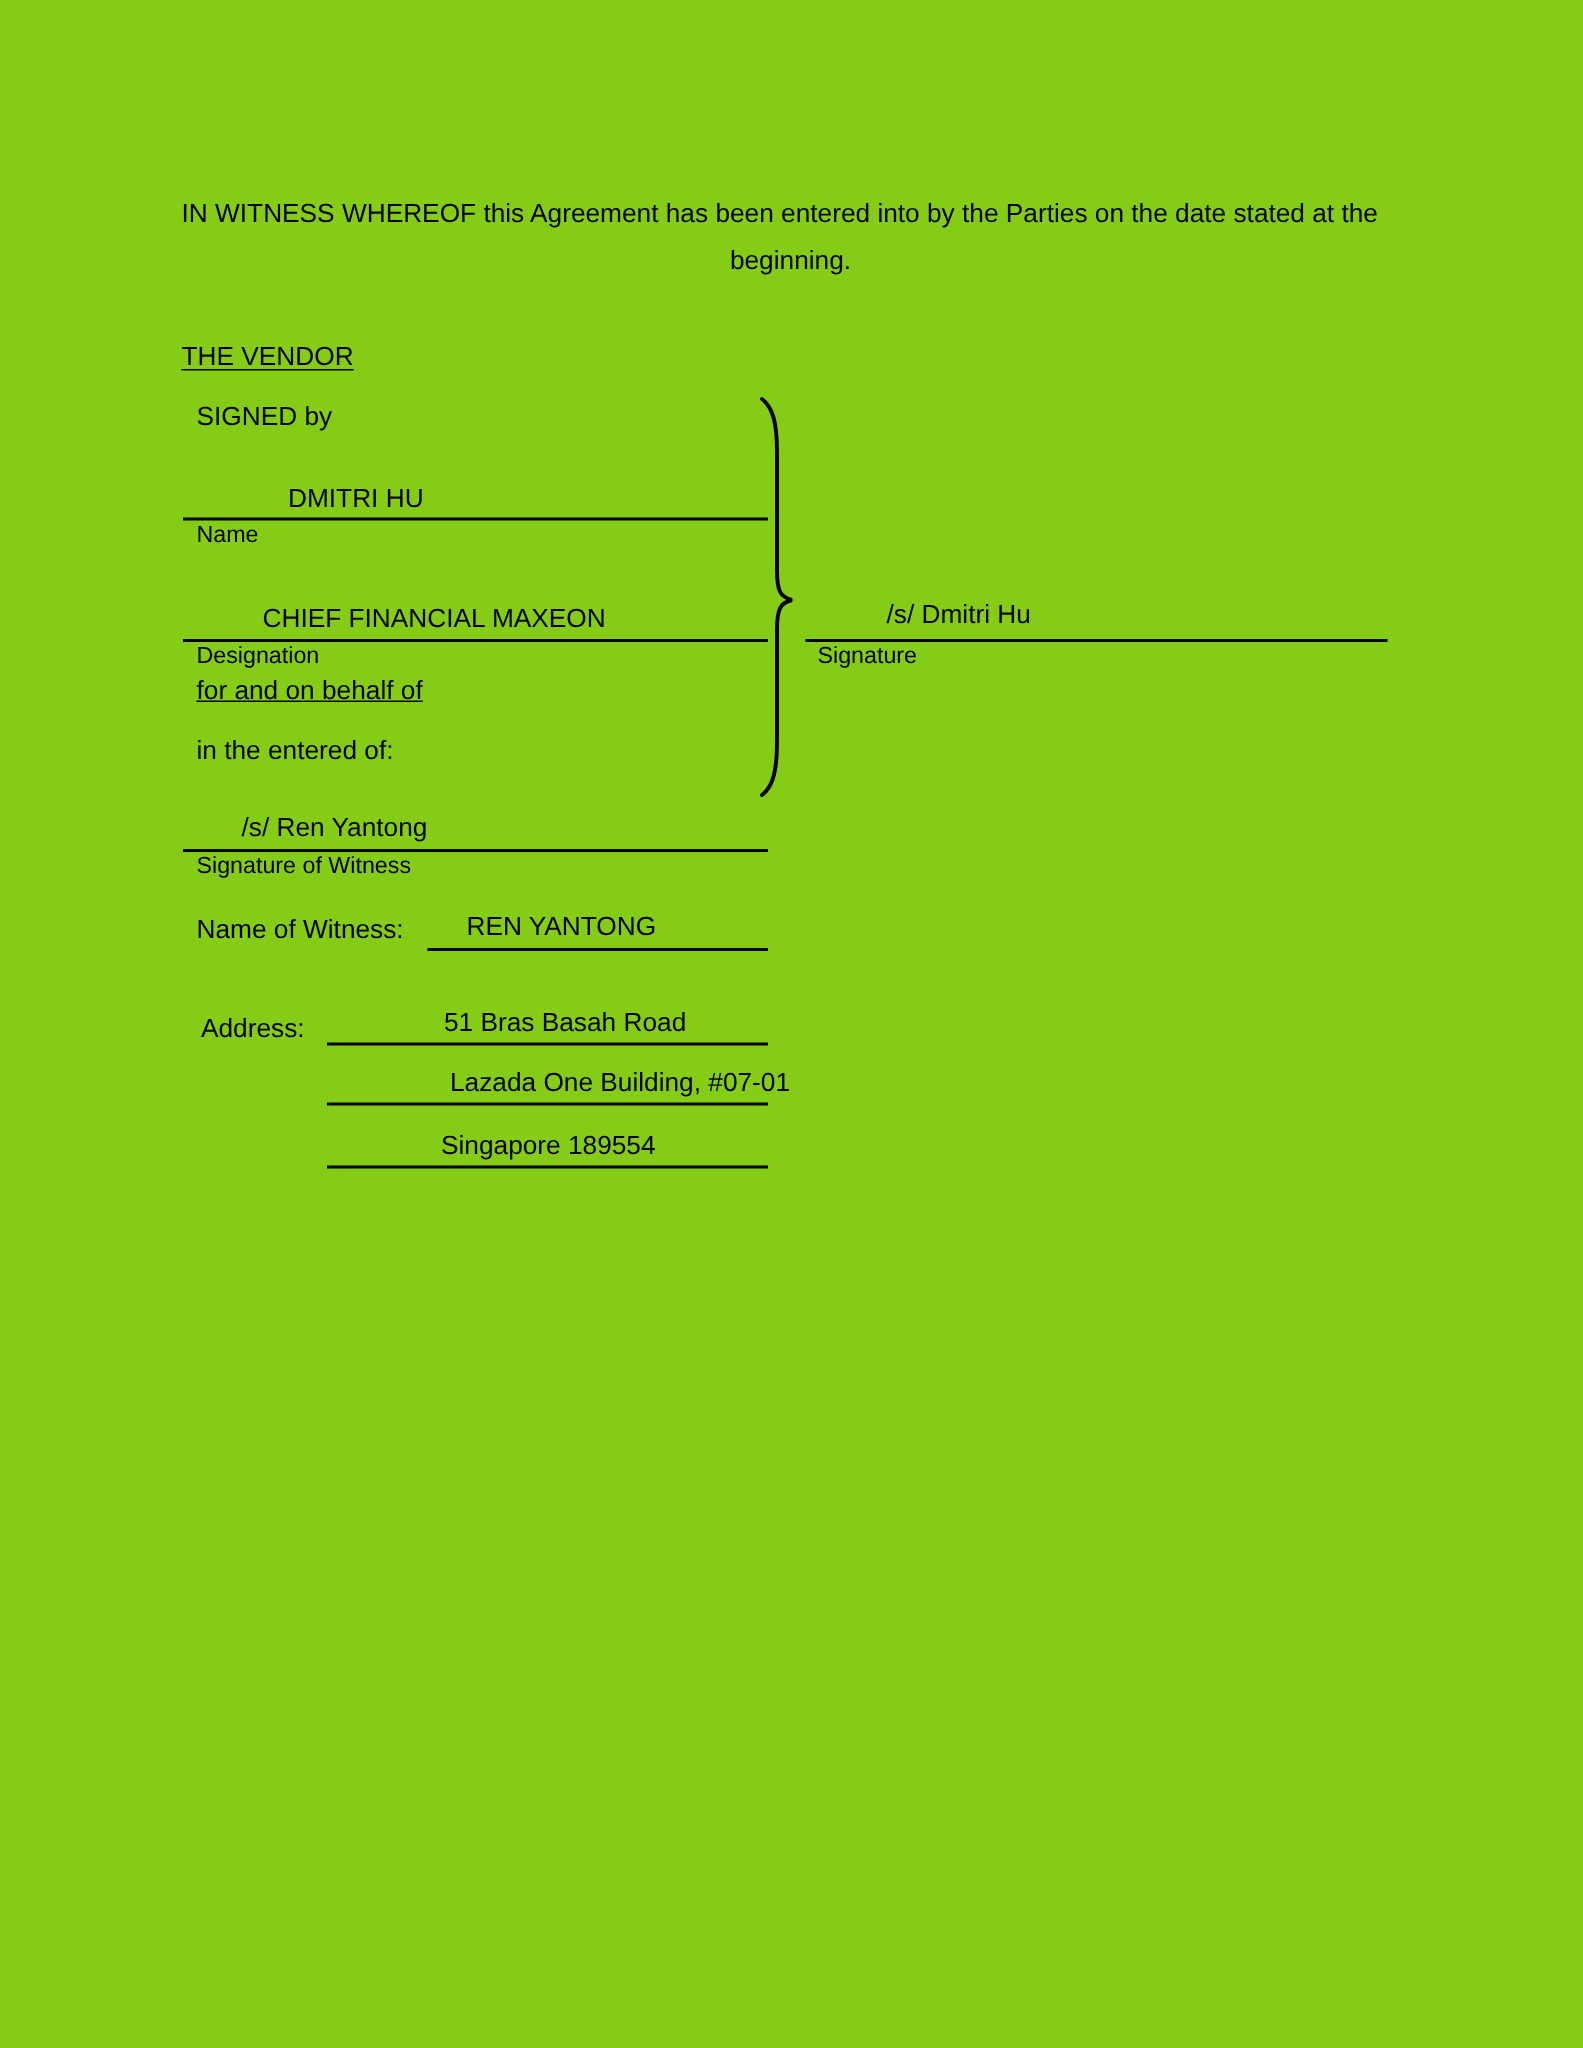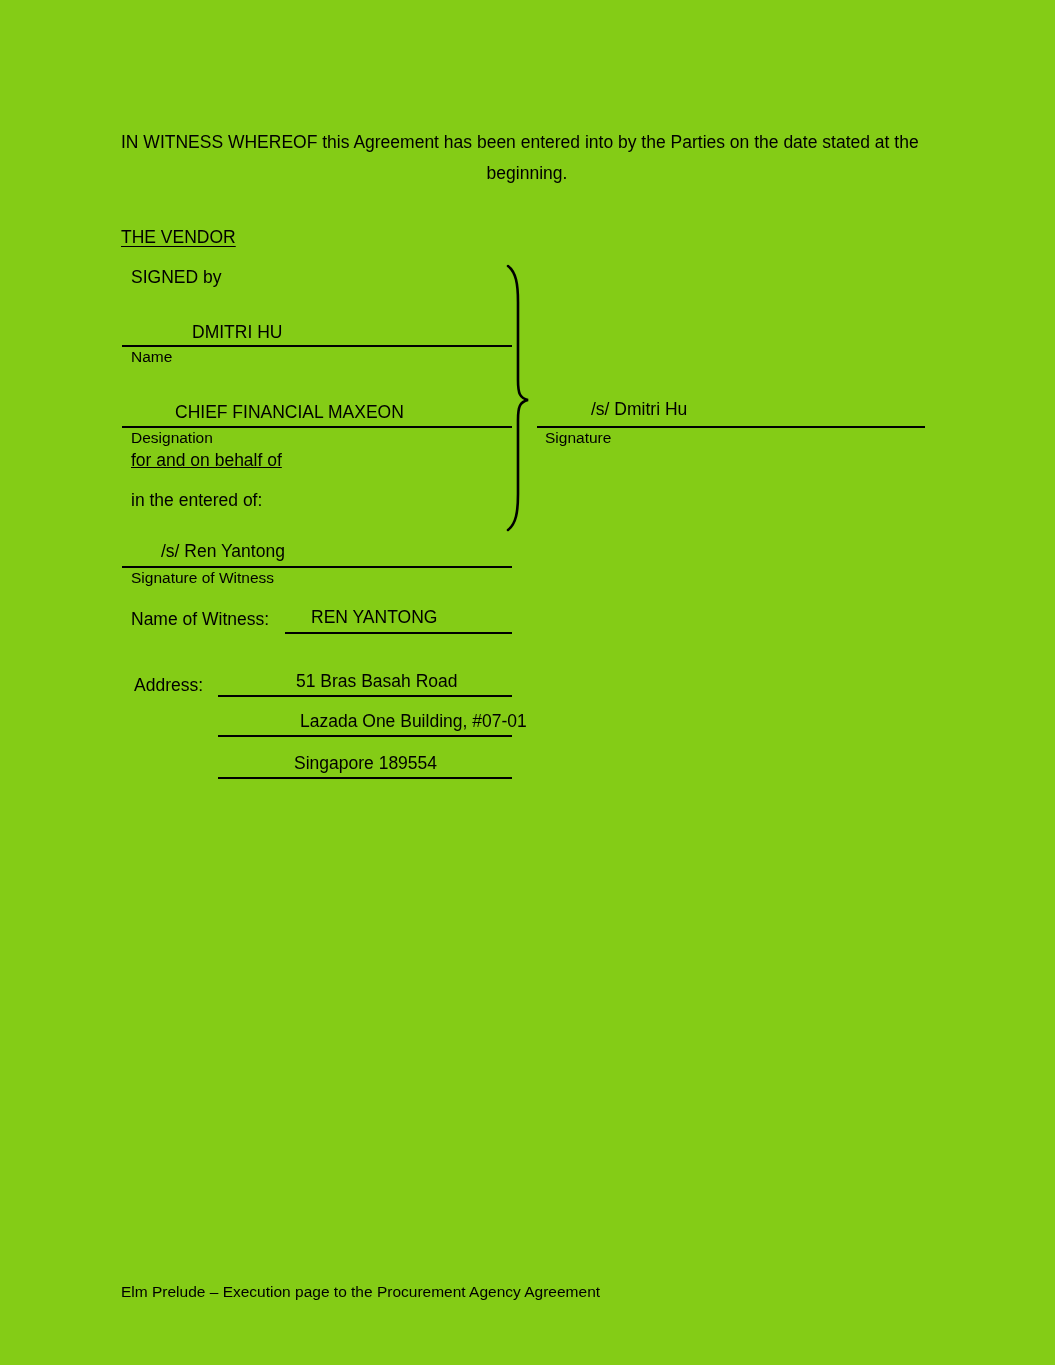--- a/index.html
+++ b/index.html
@@ -136,15 +136,14 @@
   <div class="txt" style="left:134px; top:675px;">Address:</div>
   <div class="txt" style="left:296px; top:671px;">51 Bras Basah Road</div>
   <div class="rule" style="left:218px; top:695px; width:294px;"></div>
 
   <div class="txt" style="left:288px; top:711px;margin-left:12px;">Lazada One Building, #07-01</div>
   <div class="rule" style="left:218px; top:735px; width:294px;"></div>
 
   <div class="txt" style="left:294px; top:753px;">Singapore 189554</div>
   <div class="rule" style="left:218px; top:777px; width:294px;"></div>
 
-  <div class="footer">Elm Prelude – Execution page to the Procurement Agency Agreement</div>
 
 </div>
 
 </body></html>

